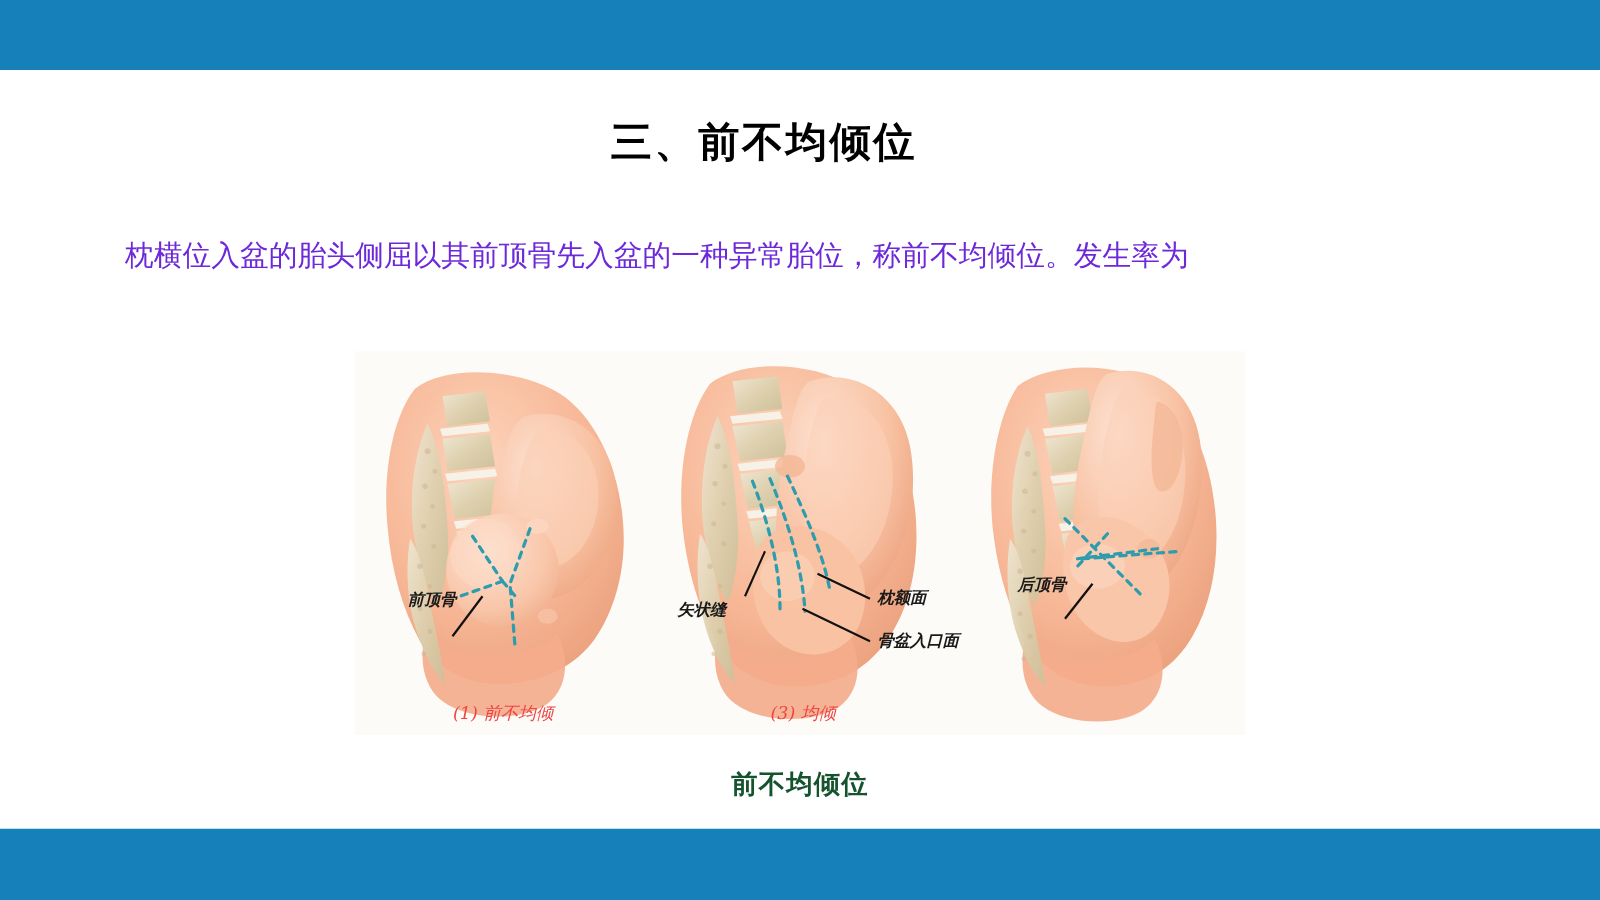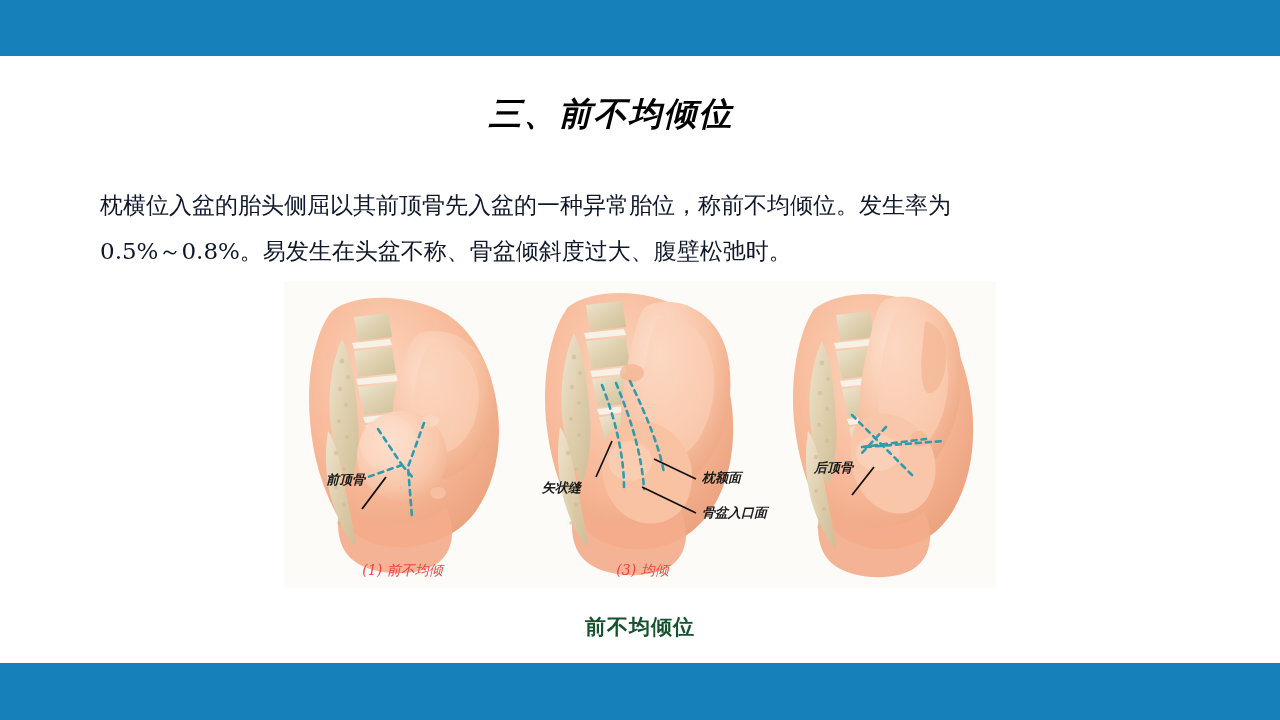--- a/index.html
+++ b/index.html
@@ -40,30 +40,29 @@
     left: 0;
     top: 96px;
     width: 1222px;
     text-align: center;
     font-family: "DejaVu Sans", "Liberation Sans", sans-serif;
     font-weight: bold;
     font-size: 33px;
     letter-spacing: 2px;
     color: #000000;
     line-height: 1.1;
-    font-style: italic;
   }
   .body-text {
     position: absolute;
     left: 100px;
     top: 182px;
     width: 1010px;
     font-family: "DejaVu Serif", "Liberation Serif", serif;
     font-size: 23px;
-    color: #0f172a;
+    color: #6d28d9;
     line-height: 46px;
     text-align: justify;
   }
   .body-text p {
     margin: 0;
     white-space: nowrap;
   }
 
   
   .figure-wrap {
@@ -128,21 +127,20 @@
 <body>
 
 <div class="slide">
 
   <div class="bar-top"></div>
 
   <div class="slide-title">三、前不均倾位</div>
 
   <div class="body-text">
     <p>枕横位入盆的胎头侧屈以其前顶骨先入盆的一种异常胎位，称前不均倾位。发生率为</p>
-    <p>0.5%～0.8%。易发生在头盆不称、骨盆倾斜度过大、腹壁松弛时。</p>
   </div>
 
   <div class="figure-wrap">
     <div class="panels">
 
       <div class="panel panel-1">
         <svg width="237" height="307" viewBox="0 0 237 307">
           <defs>
             <radialGradient id="p1pelvis" cx="40%" cy="30%" r="85%">
               <stop offset="0%" stop-color="#fcd3bb"></stop>

